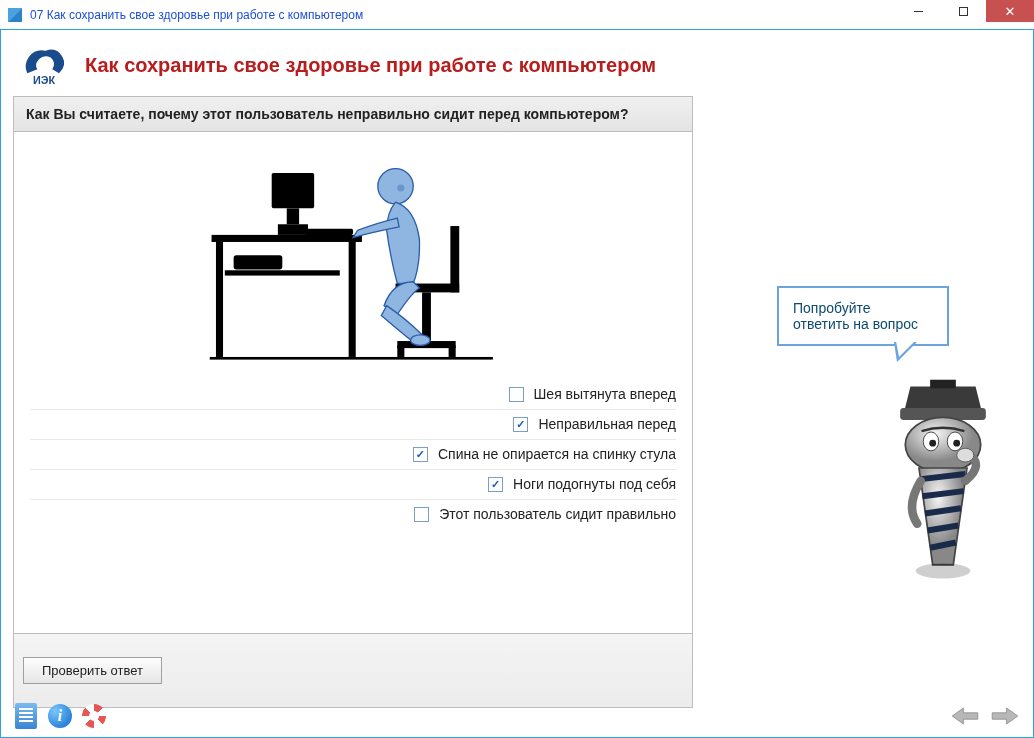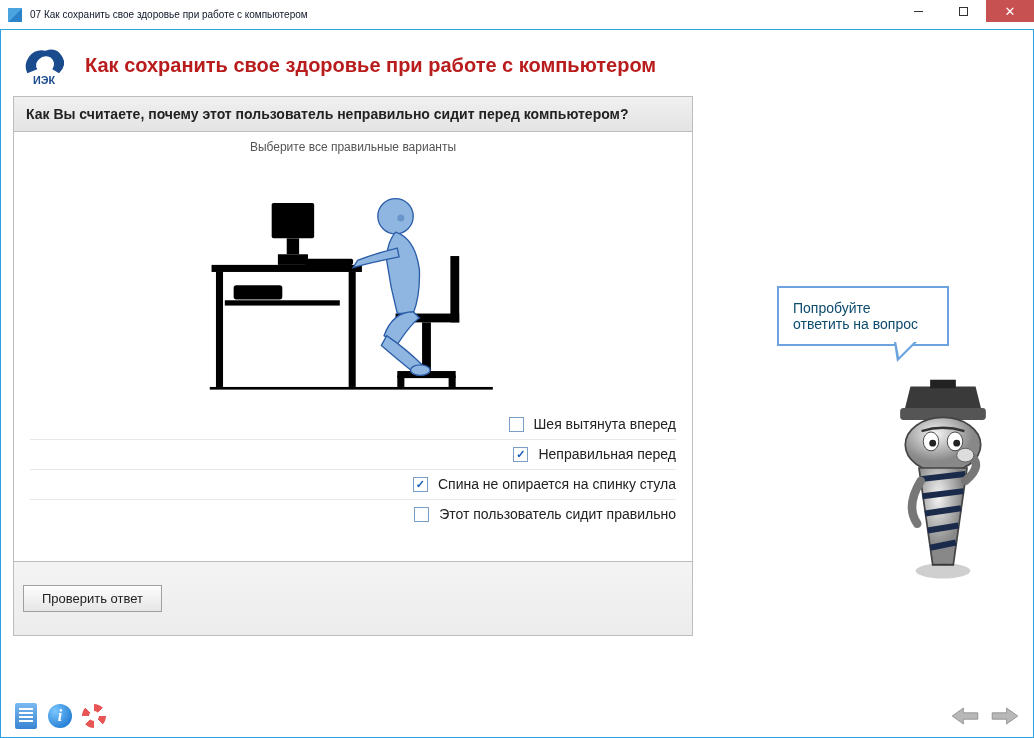--- a/index.html
+++ b/index.html
@@ -1,39 +1,39 @@
 <!DOCTYPE html>
 <html><head>
 <meta charset="utf-8">
 <style>
 * { box-sizing: border-box; margin: 0; padding: 0; }
 body { font-family: "Segoe UI", Tahoma, Arial, sans-serif; background: #fff; width: 1034px; height: 738px; overflow: hidden; }
 
 
 .titlebar { height: 30px; background: #fff; border-bottom: 1px solid #2da2e0; display: flex; align-items: center; padding-left: 8px; position: relative; }
 .titlebar .app-icon { width: 14px; height: 14px; background: linear-gradient(135deg,#4aa3df 50%,#2c82c9 50%); margin-right: 8px; }
-.titlebar .title-text { font-size: 10px; color: #0f172a; }
+.titlebar .title-text { font-size: 12px; color: #1d4ed8; }
 .titlebar .win-controls { position: absolute; right: 0; top: 0; display: flex; height: 30px; }
 .win-btn { width: 45px; height: 22px; display: flex; align-items: center; justify-content: center; font-size: 11px; color: #333; background: #fff; cursor: pointer; }
 .win-btn.min span { display: block; width: 9px; border-top: 1px solid #333; }
 .win-btn.max span { display: block; width: 9px; height: 9px; border: 1px solid #333; }
 .win-btn.close { background: #c75050; color: #fff; width: 48px; height: 22px; }
 .win-btn.close span { font-size: 13px; line-height: 1; }
 
 
 .frame { border: 1px solid #2da2e0; border-top:none; height: 708px; padding: 10px 12px; position: relative; }
 
 
 .header { display: flex; align-items: center; gap: 16px; padding: 4px 6px 10px; }
 .logo { width: 50px; height: 42px; position: relative; }
 .logo svg { width: 100%; height: 100%; }
 .page-title { color: #b91c1c; font-size: 20px; font-weight: bold; }
 
 
-.main { display: flex; gap: 8px; height: 540px; }
+.main { display: flex; gap: 8px; height: 612px; }
 .quiz-panel { width: 680px; border: 1px solid #bdbdbd; background: #fff; display: flex; flex-direction: column; }
 .question-bar { background: linear-gradient(#f0f0f0,#e4e4e4); border-bottom: 1px solid #bdbdbd; padding: 9px 12px; font-size: 14px; font-weight: bold; color: #222; }
 .instruction { text-align: center; font-size: 12px; color: #555; padding: 8px 0; }
 .illustration { height: 240px; display: flex; justify-content: center; align-items: flex-end; }
 .illustration svg { height: 230px; }
 
 .options { padding: 8px 16px 14px; flex: 1; }
 .opt { display: flex; align-items: center; gap: 10px; padding: 6px 0 7px; font-size: 14px; color: #222; border-top: 1px solid #e8e8e8; justify-content: flex-end; }
 .opt:first-child { border-top: none; }
 .checkbox { width: 15px; height: 15px; border: 1px solid #7a9ec5; background: #fff; display: flex; align-items: center; justify-content: center; font-size: 11px; color: #1a5fb4; cursor: pointer; flex-shrink: 0; }
@@ -90,21 +90,20 @@
         <path d="M10 35 Q5 25 12 15 Q20 5 32 8 Q45 3 52 15 Q58 25 48 35 L40 30 Q45 22 38 16 Q30 12 24 18 Q18 24 22 30 Z" fill="#1a4b8c"></path>
         <text x="30" y="48" text-anchor="middle" font-size="13" font-weight="bold" fill="#1a4b8c" font-family="Arial">ИЭК</text>
       </svg>
     </div>
     <div class="page-title">Как сохранить свое здоровье при работе с компьютером</div>
   </div>
 
   <div class="main">
     <div class="quiz-panel">
       <div class="question-bar">Как Вы считаете, почему этот пользователь неправильно сидит перед компьютером?</div>
-      <div class="instruction">Выберите все правильные варианты</div>
       <div class="illustration">
         <svg viewBox="0 0 380 260">
 
           <rect x="30" y="105" width="170" height="8" fill="#000"></rect>
           <rect x="35" y="113" width="8" height="130" fill="#000"></rect>
           <rect x="185" y="113" width="8" height="130" fill="#000"></rect>
           <rect x="45" y="145" width="130" height="6" fill="#000"></rect>
 
           <rect x="55" y="128" width="55" height="16" rx="3" fill="#000"></rect>
 
@@ -144,20 +143,24 @@
           <div class="checkbox"></div>
           <span>Шея вытянута вперед</span>
         </div>
         <div class="opt">
           <div class="checkbox checked"></div>
           <span>Неправильная перед</span>
         </div>
         <div class="opt">
           <div class="checkbox checked"></div>
           <span>Спина не опирается на спинку стула</span>
+        </div>
+        <div class="opt">
+          <div class="checkbox checked"></div>
+          <span>Ноги подогнуты под себя</span>
         </div>
         <div class="opt">
           <div class="checkbox"></div>
           <span>Этот пользователь сидит правильно</span>
         </div>
       </div>
 
       <div class="button-row">
         <button class="check-btn">Проверить ответ</button>
       </div>

